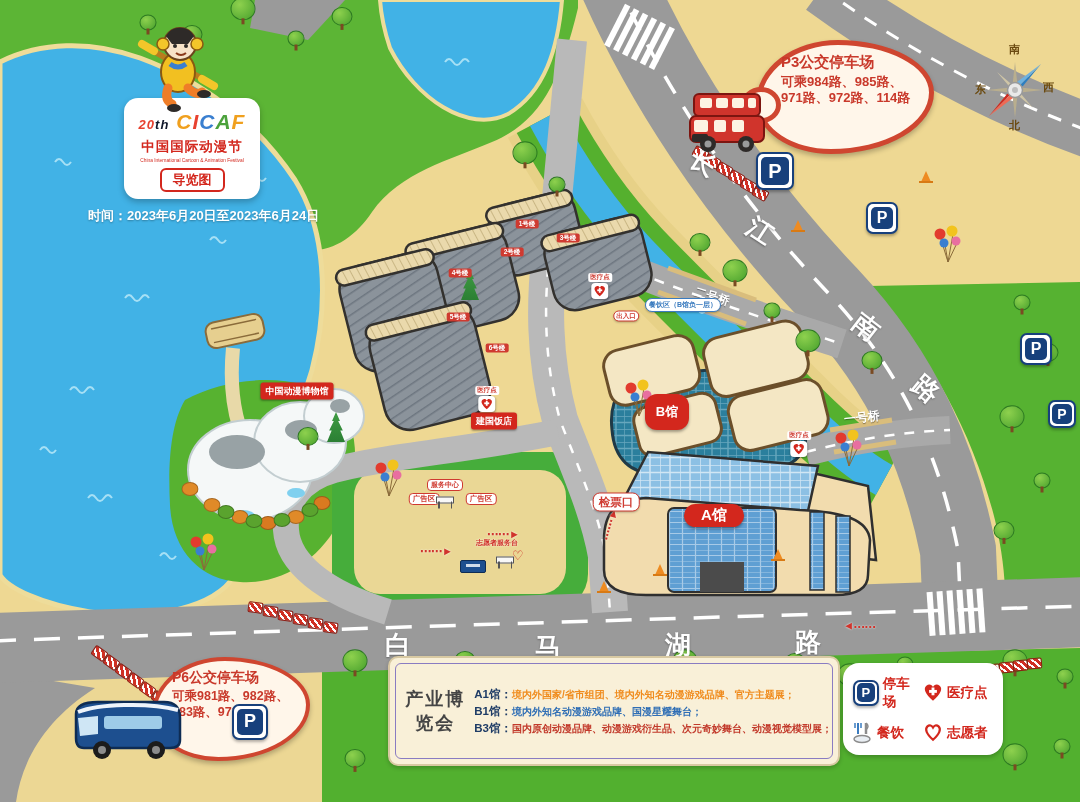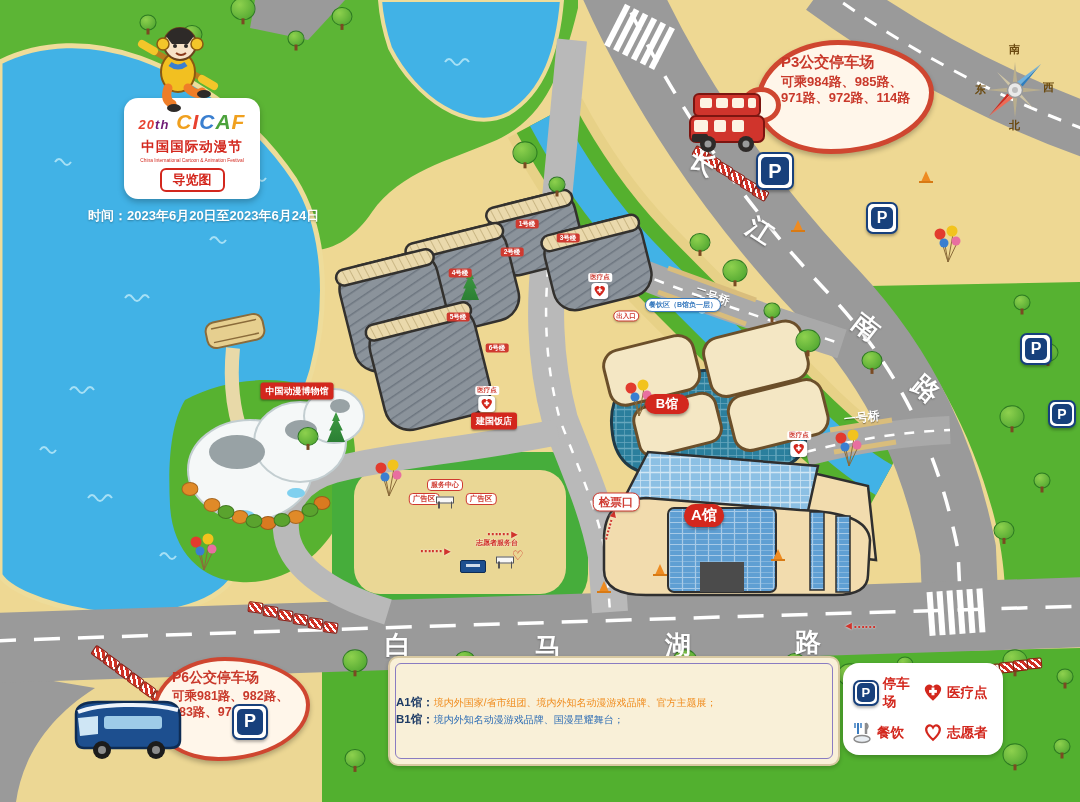--- a/index.html
+++ b/index.html
@@ -71,21 +71,21 @@
       color:#d3271d;font-weight:bold;font-size:13px;padding:1px 11px;background:#fff;}
   
   #expo-box{left:388px;top:656px;width:452px;height:110px;background:#f9f0d8;border:2px solid #d8c9a2;
       border-radius:10px;box-sizing:border-box;box-shadow:0 2px 4px rgba(0,0,0,.2);}
   #expo-inner{position:absolute;inset:5px;border:1.5px solid #8a7cc2;border-radius:6px;
       display:flex;align-items:center;}
   #expo-title{width:96px;text-align:center;font-size:18px;font-weight:bold;color:#454545;letter-spacing:2px;}
   #expo-rows{display:flex;flex-direction:column;gap:6px;}
   .expo-row{white-space:nowrap;font-size:10px;line-height:11px;}
   .expo-label{color:#1f3c66;font-weight:bold;font-size:11.5px;}
-  .expo-desc{font-weight:normal;}
+  .expo-desc{font-weight:bold;}
   #icon-legend{left:843px;top:663px;width:160px;height:92px;background:#fff;border-radius:16px;
       box-shadow:0 2px 5px rgba(0,0,0,.25);display:grid;grid-template-columns:1fr 1fr;
       align-items:center;justify-items:start;padding:6px 10px;box-sizing:border-box;}
   .lg-item{display:flex;align-items:center;gap:4px;color:#d3271d;font-weight:bold;font-size:13.5px;}
   
   #info{left:88px;top:206px;color:#fff;font-size:13px;font-weight:bold;line-height:20px;
       text-shadow:0 1px 2px rgba(0,0,0,.3);}
 </style>
 </head>
 <body>
@@ -504,21 +504,21 @@
     <path d="M46,33 q5,4 10,0" stroke="#8a3a1a" stroke-width="2" fill="none"></path>
     <path d="M38,68 q-4,12 4,16" stroke="#ef7d28" stroke-width="9" fill="none" stroke-linecap="round"></path>
     <path d="M58,68 q8,8 14,4" stroke="#ef7d28" stroke-width="9" fill="none" stroke-linecap="round"></path>
     <ellipse cx="44" cy="88" rx="7" ry="4" fill="#2e2a28"></ellipse>
     <ellipse cx="74" cy="74" rx="7" ry="4" fill="#2e2a28"></ellipse>
     <path d="M40,44 q8,6 16,0" stroke="#3a7fd0" stroke-width="5" fill="none"></path>
   </svg>
 
   <div id="logo-card" class="abs" style="z-index:5">
     <div id="cicaf-line">
-      <span class="ed" style="color:#e8412f">20</span><span class="ed" style="color:#701a75">th</span>
+      <span class="ed" style="color:#e8412f">20</span><span class="ed" style="color:#0f172a">th</span>
       <span style="color:#f0a01e">C</span><span style="color:#e8412f">I</span><span style="color:#3a7fd0">C</span><span style="color:#4ca23c">A</span><span style="color:#f0a01e">F</span>
     </div>
     <div id="logo-cn">中国国际动漫节</div>
     <div id="logo-en">China International Cartoon &amp; Animation Festival</div>
     <div id="map-badge">导览图</div>
   </div>
 
   <div id="info" class="abs">
     <div><span>时间：</span><span>2023年6月20日至2023年6月24日</span></div>
   </div>
@@ -602,22 +602,22 @@
   <span class="rc" style="left:866px;top:327px;transform:translate(-50%,-50%) rotate(38deg)">南</span>
   <span class="rc" style="left:926px;top:389px;transform:translate(-50%,-50%) rotate(40deg)">路</span>
   <span class="rc" style="left:398px;top:645px">白</span>
   <span class="rc" style="left:548px;top:647px">马</span>
   <span class="rc" style="left:678px;top:645px">湖</span>
   <span class="rc" style="left:808px;top:642px">路</span>
 
   <span class="bridge-lb" style="left:712px;top:297px;transform:translate(-50%,-50%) rotate(17deg)">二号桥</span>
   <span class="bridge-lb" style="left:862px;top:418px;transform:translate(-50%,-50%) rotate(-6deg)">一号桥</span>
 
-  <div class="badge" style="left:645px;top:394px;width:44px;height:20px;font-size:13px;z-index:4">B馆</div>
-  <div class="badge" style="left:684px;top:504px;width:40px;height:23px;font-size:15px;z-index:4">A馆</div>
+  <div class="badge" style="left:645px;top:394px;width:44px;height:36px;font-size:13px;z-index:4">B馆</div>
+  <div class="badge" style="left:684px;top:504px;width:60px;height:23px;font-size:15px;z-index:4">A馆</div>
   <div class="banner" style="left:297px;top:391px;z-index:4">中国动漫博物馆</div>
   <div class="banner" style="left:494px;top:421px;z-index:4">建国饭店</div>
   <div class="bubble" style="left:616px;top:502px;font-size:11.5px;z-index:4">检票口</div>
   <div class="bubble" style="left:683px;top:305px;font-size:7px;padding:1px 3px;color:#3a7bbf;border-color:#3a7bbf;z-index:4">餐饮区（B馆负一层）</div>
   <div class="bubble" style="left:626px;top:316px;font-size:6.5px;padding:0 2px;z-index:4">出入口</div>
 
   <span class="btag" style="left:527px;top:224px">1号楼</span>
   <span class="btag" style="left:512px;top:252px">2号楼</span>
   <span class="btag" style="left:568px;top:238px">3号楼</span>
   <span class="btag" style="left:460px;top:273px">4号楼</span>
@@ -661,23 +661,25 @@
         <svg width="13" height="12" viewBox="0 0 18 17">
           <path d="M9,16 C2,10 0,5 3,2.5 C5.5,0.5 8,1.5 9,3.5 C10,1.5 12.5,0.5 15,2.5 C18,5 16,10 9,16 Z" fill="#d3271d"></path>
           <rect x="7.7" y="4" width="2.6" height="7" fill="#fff"></rect>
           <rect x="5.5" y="6.2" width="7" height="2.6" fill="#fff"></rect>
         </svg>
       </span>
   </div>
 
   <div id="expo-box" class="abs" style="z-index:7">
     <div id="expo-inner">
+      <div id="expo-title">产业博览会</div>
       <div id="expo-rows">
         <div class="expo-row"><span class="expo-label">A1馆：</span><span class="expo-desc" style="color: rgb(240, 140, 30);">境内外国家/省市组团、境内外知名动漫游戏品牌、官方主题展；</span></div>
         <div class="expo-row"><span class="expo-label">B1馆：</span><span class="expo-desc" style="color: rgb(47, 110, 181);">境内外知名动漫游戏品牌、国漫星耀舞台；</span></div>
+        <div class="expo-row"><span class="expo-label">B3馆：</span><span class="expo-desc" style="color: rgb(194, 58, 43);">国内原创动漫品牌、动漫游戏衍生品、次元奇妙舞台、动漫视觉模型展；</span></div>
       </div>
     </div>
   </div>
 
   <div id="icon-legend" class="abs" style="z-index:7">
     <div class="lg-item">
       <span class="psign" style="position:static;width:22px;height:22px">
           <span class="pin" style="font-size:13px">P</span>
         </span>
       <span>停车场</span>

